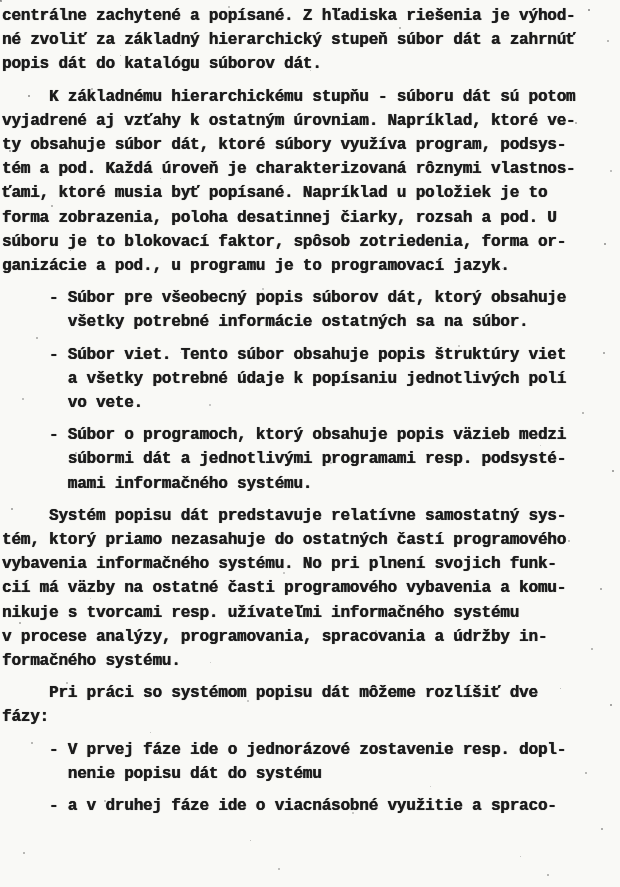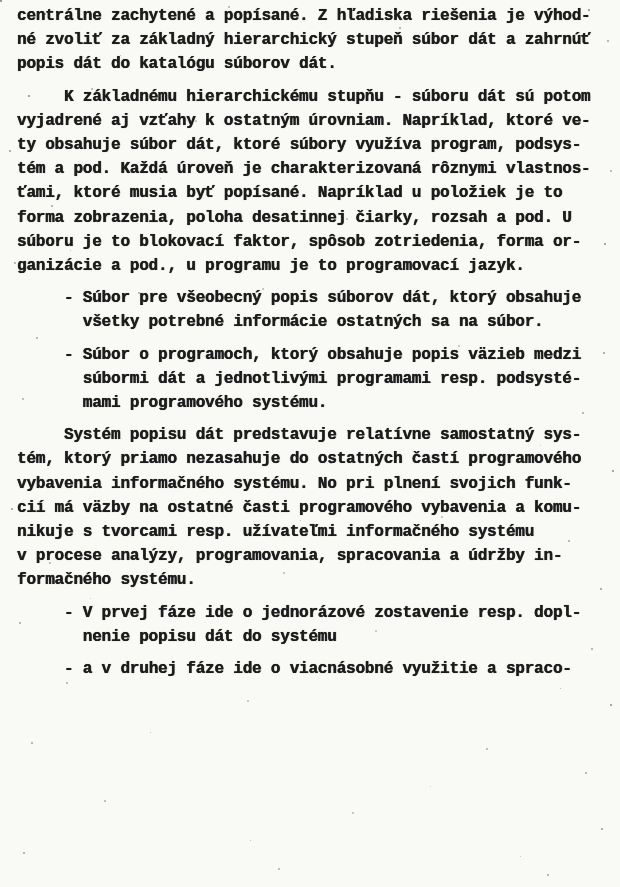--- a/index.html
+++ b/index.html
@@ -8,21 +8,21 @@
     background: #e8e8e4;
   }
   .page {
     position: relative;
     width: 620px;
     height: 887px;
     margin: 0;
     background: #f9f9f6;
     overflow: hidden;
     box-sizing: border-box;
-    padding: 4px 6px 0 17px;
+    padding: 4px 6px 0 2px;
     font-family: "Liberation Mono", "DejaVu Sans Mono", monospace;
     font-weight: 700;
     font-size: 16px;
     line-height: 24.2px;
     color: #1c1c1c;
   }
   .text-block {
     white-space: pre-wrap;
     margin: 0 0 8px 0;
     letter-spacing: -0.2px;
@@ -89,26 +89,31 @@
   <div class="text-block">     K základnému hierarchickému stupňu - súboru dát sú potom
 vyjadrené aj vzťahy k ostatným úrovniam. Napríklad, ktoré ve-
 ty obsahuje súbor dát, ktoré súbory využíva program, podsys-
 tém a pod. Každá úroveň je charakterizovaná rôznymi vlastnos-
 ťami, ktoré musia byť popísané. Napríklad u položiek je to
 forma zobrazenia, poloha desatinnej čiarky, rozsah a pod. U
 súboru je to blokovací faktor, spôsob zotriedenia, forma or-
 ganizácie a pod., u programu je to programovací jazyk.</div>
   <div class="text-block">     - Súbor pre všeobecný popis súborov dát, ktorý obsahuje
        všetky potrebné informácie ostatných sa na súbor.</div>
+  <div class="text-block">     - Súbor viet. Tento súbor obsahuje popis štruktúry viet
+       a všetky potrebné údaje k popísaniu jednotlivých polí
+       vo vete.</div>
   <div class="text-block">     - Súbor o programoch, ktorý obsahuje popis väzieb medzi
        súbormi dát a jednotlivými programami resp. podsysté-
-       mami programového systému.</div>
+       mami informačného systému.</div>
   <div class="text-block">     Systém popisu dát predstavuje relatívne samostatný sys-
 tém, ktorý priamo nezasahuje do ostatných častí programového
 vybavenia informačného systému. No pri plnení svojich funk-
 cií má väzby na ostatné časti programového vybavenia a komu-
 nikuje s tvorcami resp. užívateľmi informačného systému
 v procese analýzy, programovania, spracovania a údržby in-
 formačného systému.</div>
+  <div class="text-block">     Pri práci so systémom popisu dát môžeme rozlíšiť dve
+fázy:</div>
   <div class="text-block">     - V prvej fáze ide o jednorázové zostavenie resp. dopl-
        nenie popisu dát do systému</div>
   <div class="text-block">     - a v druhej fáze ide o viacnásobné využitie a spraco-</div>
 </div>
 
 </body></html>

